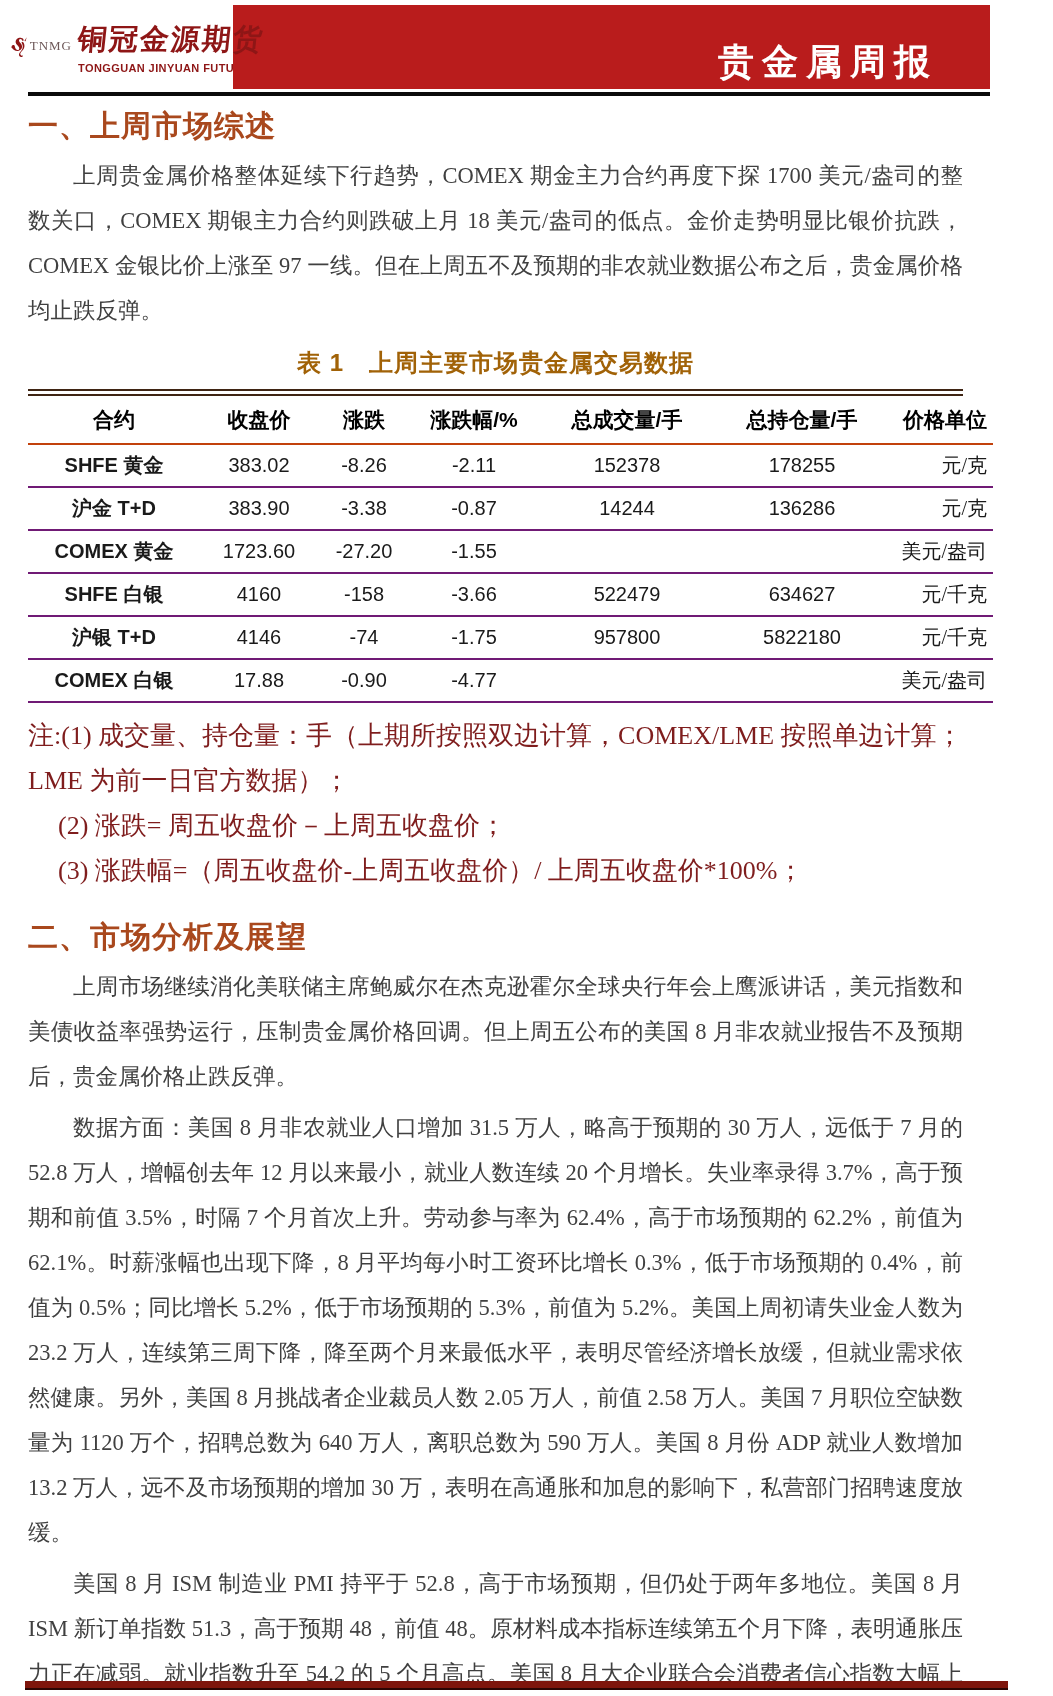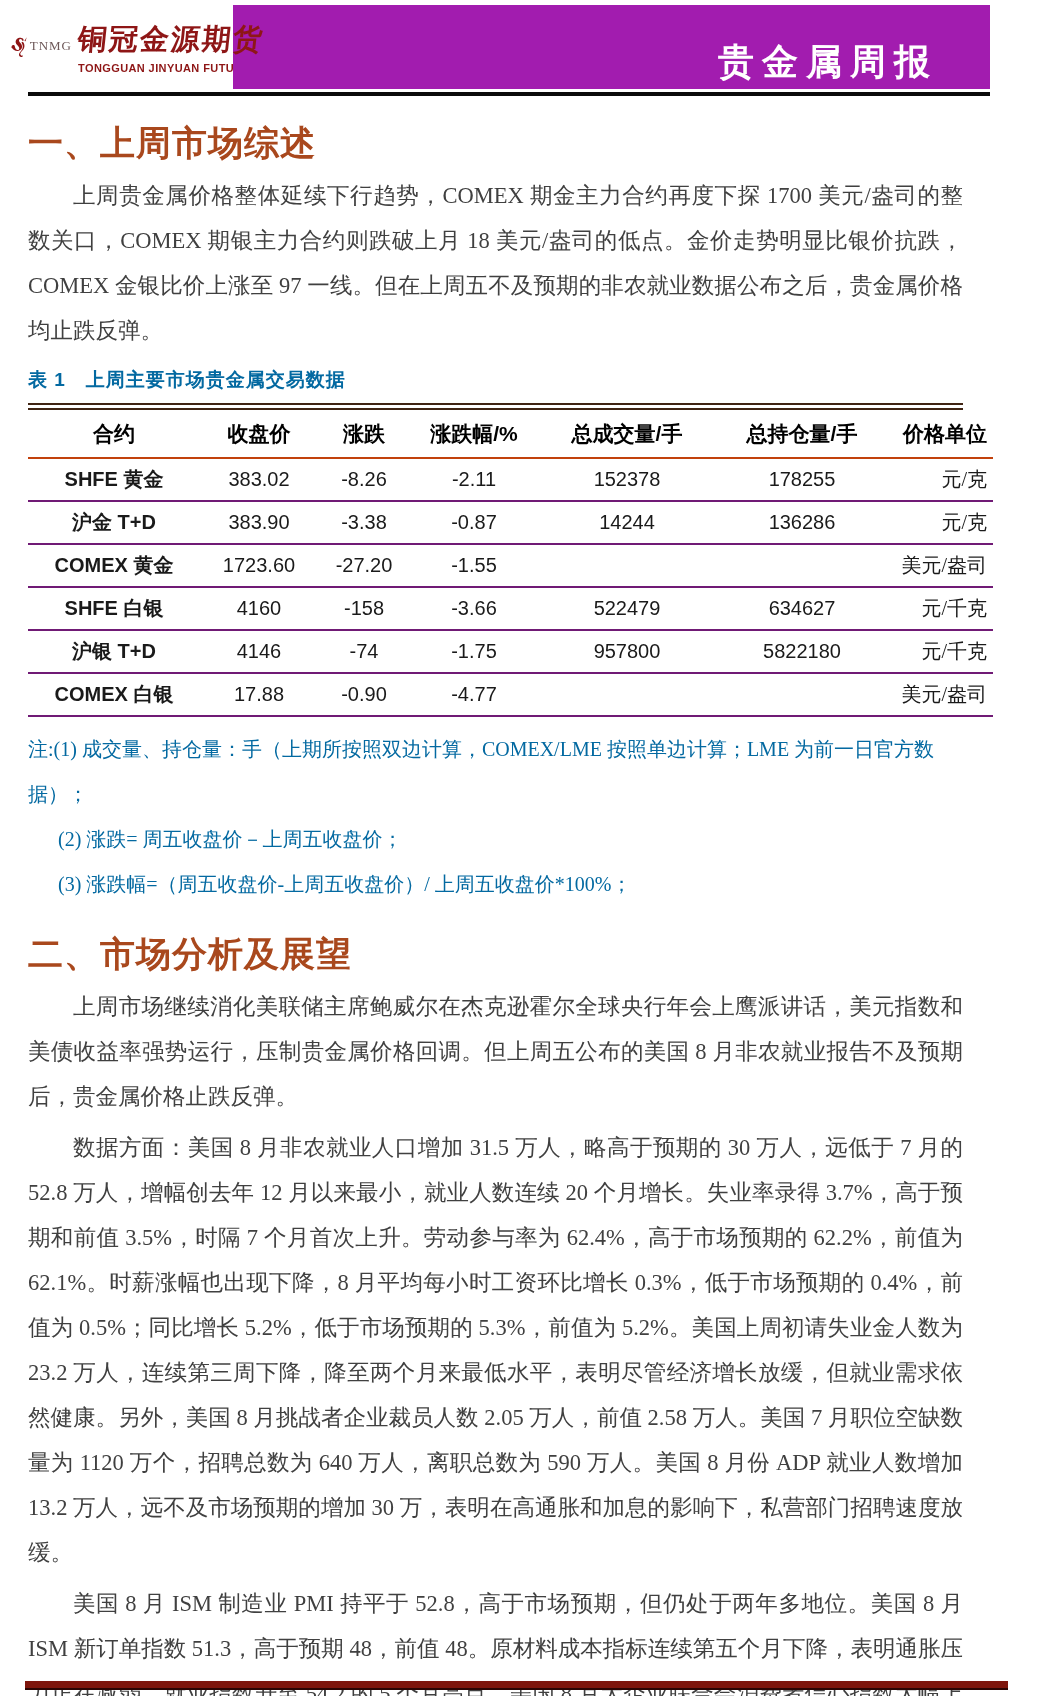--- a/index.html
+++ b/index.html
@@ -41,54 +41,54 @@
     letter-spacing:2px;white-space:nowrap;
     transform:skewX(-6deg);
   }
   .logo-en{
     font-family:"Liberation Sans","DejaVu Sans",sans-serif;
     font-size:11px;font-weight:bold;color:#8e1616;
     letter-spacing:.4px;white-space:nowrap;margin-top:2px;
   }
   .banner{
     flex:1;
-    background:#a21caf;
+    background:#b91c1c;
     display:flex;
     align-items:flex-end;
     justify-content:flex-end;
     padding:0 52px 6px 0;
   }
   .banner-title{
     color:#ffffff;
     font-size:36px;
     font-weight:bold;
     letter-spacing:8px;
     line-height:1.1;
   }
   .header-rule{
     height:4px;background:#0a0a0a;
     margin:3px 63px 0 28px;
   }
   
   .main{padding:0 90px 0 28px;}
   .sec-title{
-    font-size:35px;font-weight:bold;color:#a9481d;
-    margin:24px 0 6px 0;letter-spacing:1px;
+    font-size:30px;font-weight:bold;color:#a9481d;
+    margin:10px 0 6px 0;letter-spacing:1px;
   }
   .para{
     font-size:22.5px;line-height:45px;
     text-align:justify;text-indent:2em;
     margin:6px 0 0 0;color:#404040;
   }
   
   .tbl-wrap{margin-top:6px;}
   .tbl-title{
-    text-align:left;
-    font-family:"Liberation Sans","DejaVu Sans",sans-serif;
-    font-size:19px;font-weight:bold;color:#0369a1;
+    text-align:center;
+    font-family:"Liberation Sans","DejaVu Sans",sans-serif;
+    font-size:24px;font-weight:bold;color:#a16207;
     margin:14px 0 10px 0;letter-spacing:1px;
   }
   .dline{height:2px;background:#3f2413;}
   .dline.gap{margin-bottom:3px;}
   table.data{
     width:100%;border-collapse:collapse;table-layout:fixed;
   }
   table.data th{
     font-family:"Liberation Sans","DejaVu Sans",sans-serif;
     font-size:21px;font-weight:bold;color:#000;
@@ -105,21 +105,21 @@
   }
   table.data tr td:first-child{font-weight:bold;}
   table.data th:last-child,
   table.data td:last-child{
     text-align:right;padding-right:6px;
     font-family:"Liberation Serif","DejaVu Serif",serif;
   }
   
   .notes{margin-top:10px;}
   .note{
-    font-size:20px;line-height:45px;color:#0369a1;
+    font-size:26px;line-height:45px;color:#7f1d1d;
     text-align:left;
   }
   .note.indent{margin-left:30px;}
   .source{
     font-size:20px;line-height:42px;color:#a5552a;
     margin-left:30px;margin-top:2px;
   }
   
   .footer-rule{
     position:absolute;left:25px;right:45px;bottom:6px;

